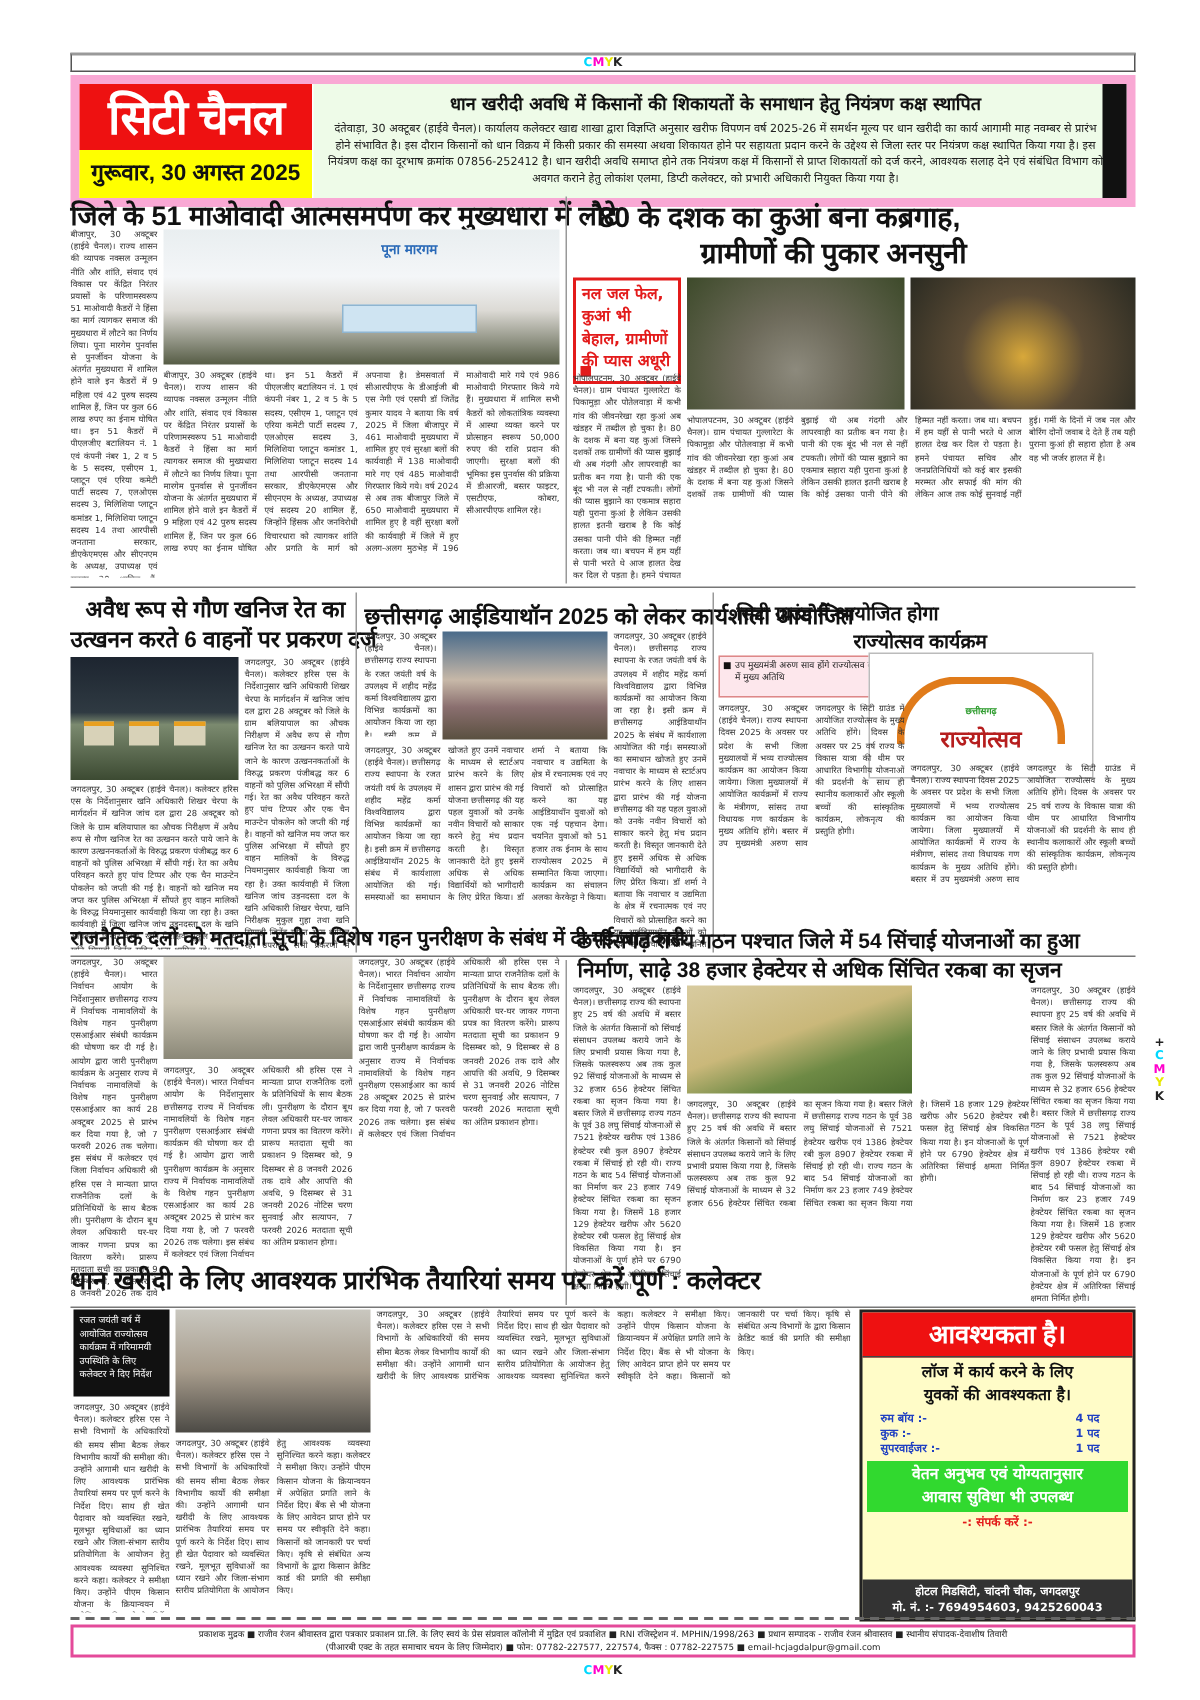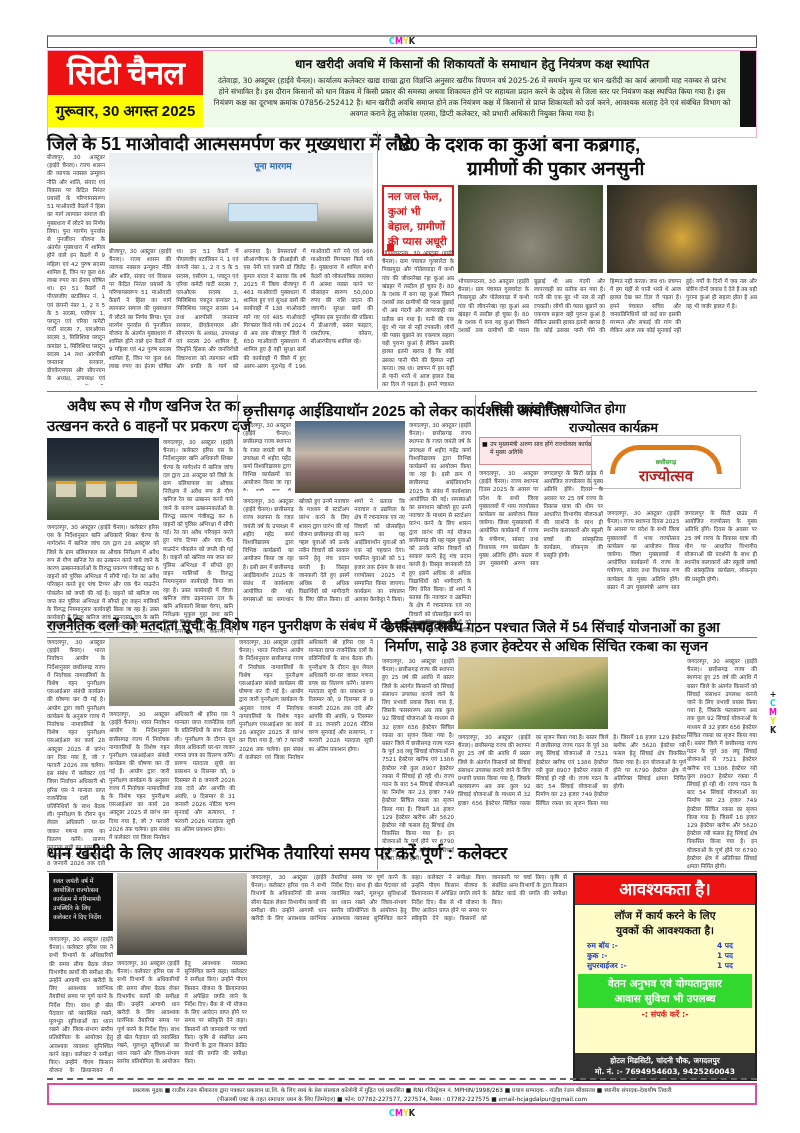--- a/index.html
+++ b/index.html
@@ -5,21 +5,21 @@
   * { box-sizing: border-box; margin: 0; padding: 0; }
   html, body { width: 800px; height: 1133px; background: #ffffff; overflow: hidden; }
   body { font-family: "DejaVu Sans", sans-serif; color: #222; position: relative; }
 
   .page { position: absolute; left: 47px; top: 35px; width: 710px; height: 1070px; }
 
   .cmyk-bar { position: absolute; left: 0; top: 0; width: 710px; height: 13px; border: 1px solid #555; border-top: 2px solid #999; text-align: center; font-size: 8px; font-weight: bold; line-height: 10px; }
   .c { color: #00d8ff; } .m { color: #ff00cc; } .y { color: #e8e800; } .k { color: #222; }
 
   
-  .masthead { position: absolute; left: 0; top: 15px; width: 710px; height: 88px; border: 1px solid #f9a8d4; }
+  .masthead { position: absolute; left: 0; top: 15px; width: 710px; height: 88px; border: 6px solid #f9a8d4; }
   .brand { position: absolute; left: 0; top: 0; width: 155px; height: 76px; }
   .brand-name { background: #ee1111; color: #fff; height: 44px; font-size: 32px; font-weight: bold; text-align: center; line-height: 44px; font-family: "Liberation Sans", sans-serif; letter-spacing: -1px; }
   .brand-date { background: #ffff00; color: #111; height: 32px; font-size: 15px; font-weight: bold; text-align: center; line-height: 32px; font-family: "Liberation Sans", sans-serif; }
   .top-story { position: absolute; left: 156px; top: 0; width: 536px; height: 76px; background: #eefbe8; padding: 4px 8px; }
   .top-story h2 { font-size: 12px; font-weight: bold; text-align: center; color: #111; margin-bottom: 3px; }
   .top-story p { font-size: 7.4px; line-height: 11px; text-align: center; color: #222; }
   .black-strip { position: absolute; right: 0; top: 0; width: 16px; height: 76px; background: #111; }
 
   
   .headline { position: absolute; font-weight: bold; color: #111; font-family: "Liberation Sans", sans-serif; white-space: nowrap; }
@@ -108,21 +108,21 @@
     <div class="t">नल जल फेल, कुआं भी बेहाल, ग्रामीणों की प्यास अधूरी</div>
     <div class="bar"></div>
   </div>
   <div class="body-text" style="left:335px;top:214px;width:72px;height:138px;">भोपालपटनम, 30 अक्टूबर (हाईवे चैनल)। ग्राम पंचायत गुल्लारेटा के पिकामुड़ा और पोतेलवाड़ा में कभी गांव की जीवनरेखा रहा कुआं अब खंडहर में तब्दील हो चुका है। 80 के दशक में बना यह कुआं जिसने दशकों तक ग्रामीणों की प्यास बुझाई थी अब गंदगी और लापरवाही का प्रतीक बन गया है। पानी की एक बूंद भी नल से नहीं टपकती। लोगों की प्यास बुझाने का एकमात्र सहारा यही पुराना कुआं है लेकिन उसकी हालत इतनी खराब है कि कोई उसका पानी पीने की हिम्मत नहीं करता। जब था। बचपन में हम यहीं से पानी भरते थे आज हालत देख कर दिल रो पड़ता है। हमने पंचायत सचिव और जनप्रतिनिधियों को कई बार इसकी मरम्मत और सफाई की मांग की लेकिन आज तक कोई सुनवाई नहीं हुई। गर्मी के दिनों में जब नल और बोरिंग दोनों जवाब दे देते हैं तब यही पुराना कुआं ही सहारा होता है अब वह भी जर्जर हालत में है।</div>
   <div class="photo ph-well1" style="left:411px;top:150px;width:145px;height:88px;"></div>
   <div class="photo ph-well2" style="left:560px;top:150px;width:150px;height:88px;"></div>
   <div class="body-text" style="left:411px;top:242px;width:299px;height:110px;column-count:4;column-gap:5px;">भोपालपटनम, 30 अक्टूबर (हाईवे चैनल)। ग्राम पंचायत गुल्लारेटा के पिकामुड़ा और पोतेलवाड़ा में कभी गांव की जीवनरेखा रहा कुआं अब खंडहर में तब्दील हो चुका है। 80 के दशक में बना यह कुआं जिसने दशकों तक ग्रामीणों की प्यास बुझाई थी अब गंदगी और लापरवाही का प्रतीक बन गया है। पानी की एक बूंद भी नल से नहीं टपकती। लोगों की प्यास बुझाने का एकमात्र सहारा यही पुराना कुआं है लेकिन उसकी हालत इतनी खराब है कि कोई उसका पानी पीने की हिम्मत नहीं करता। जब था। बचपन में हम यहीं से पानी भरते थे आज हालत देख कर दिल रो पड़ता है। हमने पंचायत सचिव और जनप्रतिनिधियों को कई बार इसकी मरम्मत और सफाई की मांग की लेकिन आज तक कोई सुनवाई नहीं हुई। गर्मी के दिनों में जब नल और बोरिंग दोनों जवाब दे देते हैं तब यही पुराना कुआं ही सहारा होता है अब वह भी जर्जर हालत में है।</div>
 
   <div class="rule-h" style="left:0;top:356px;width:710px;"></div>
 
-  <div class="headline" style="left:10px;top:360px;font-size:15px;margin-left:10px;">अवैध रूप से गौण खनिज रेत का</div>
+  <div class="headline" style="left:10px;top:360px;font-size:15px;">अवैध रूप से गौण खनिज रेत का</div>
   <div class="headline" style="left:0;top:380px;font-size:15px;">उत्खनन करते 6 वाहनों पर प्रकरण दर्ज</div>
   <div class="photo ph-night" style="left:0;top:403px;width:112px;height:82px;">
     <div class="truck" style="left:8%;"></div>
     <div class="truck" style="left:35%;"></div>
     <div class="truck" style="left:62%;"></div>
   </div>
   <div class="body-text" style="left:116px;top:403px;width:70px;height:195px;">जगदलपुर, 30 अक्टूबर (हाईवे चैनल)। कलेक्टर हरिस एस के निर्देशानुसार खनि अधिकारी शिखर चेरपा के मार्गदर्शन में खनिज जांच दल द्वारा 28 अक्टूबर को जिले के ग्राम बलियापाल का औचक निरीक्षण में अवैध रूप से गौण खनिज रेत का उत्खनन करते पाये जाने के कारण उत्खननकर्ताओं के विरुद्ध प्रकरण पंजीबद्ध कर 6 वाहनों को पुलिस अभिरक्षा में सौंपी गई। रेत का अवैध परिवहन करते हुए पांच टिप्पर और एक चैन माउन्टेन पोकलेन को जप्ती की गई है। वाहनों को खनिज मय जप्त कर पुलिस अभिरक्षा में सौंपते हुए वाहन मालिकों के विरुद्ध नियमानुसार कार्यवाही किया जा रहा है। उक्त कार्यवाही में जिला खनिज जांच उड़नदस्ता दल के खनि अधिकारी शिखर चेरपा, खनि निरीक्षक मुकुल गुहा तथा खनि सिपाही जितेंद्र सहित अन्य शामिल रहे। उपरोक्त सभी प्रकरणों में छत्तीसगढ़ गौण खनिज नियमावली 2015 के नियम 71 सहपठित खान एवं खनिज विकास तथा विनियमन अधिनियम 1957 की धारा 21 के अंतर्गत दण्डात्मक कार्यवाही सुनिश्चित की जावेगी।</div>
   <div class="body-text" style="left:0;top:488px;width:112px;height:110px;">जगदलपुर, 30 अक्टूबर (हाईवे चैनल)। कलेक्टर हरिस एस के निर्देशानुसार खनि अधिकारी शिखर चेरपा के मार्गदर्शन में खनिज जांच दल द्वारा 28 अक्टूबर को जिले के ग्राम बलियापाल का औचक निरीक्षण में अवैध रूप से गौण खनिज रेत का उत्खनन करते पाये जाने के कारण उत्खननकर्ताओं के विरुद्ध प्रकरण पंजीबद्ध कर 6 वाहनों को पुलिस अभिरक्षा में सौंपी गई। रेत का अवैध परिवहन करते हुए पांच टिप्पर और एक चैन माउन्टेन पोकलेन को जप्ती की गई है। वाहनों को खनिज मय जप्त कर पुलिस अभिरक्षा में सौंपते हुए वाहन मालिकों के विरुद्ध नियमानुसार कार्यवाही किया जा रहा है। उक्त कार्यवाही में जिला खनिज जांच उड़नदस्ता दल के खनि अधिकारी शिखर चेरपा, खनि निरीक्षक मुकुल गुहा तथा खनि सिपाही जितेंद्र सहित अन्य शामिल रहे। उपरोक्त सभी प्रकरणों में छत्तीसगढ़ गौण खनिज नियमावली 2015 के नियम 71 सहपठित खान एवं खनिज विकास तथा विनियमन अधिनियम 1957 की धारा 21 के अंतर्गत दण्डात्मक कार्यवाही सुनिश्चित की जावेगी।</div>
 
   <div class="rule-v" style="left:190px;top:360px;height:240px;"></div>
@@ -131,21 +131,21 @@
   <div class="body-text" style="left:196px;top:386px;width:48px;height:70px;">जगदलपुर, 30 अक्टूबर (हाईवे चैनल)। छत्तीसगढ़ राज्य स्थापना के रजत जयंती वर्ष के उपलक्ष्य में शहीद महेंद्र कर्मा विश्वविद्यालय द्वारा विभिन्न कार्यक्रमों का आयोजन किया जा रहा है। इसी क्रम में छत्तीसगढ़ आईडियाथॉन 2025 के संबंध में कार्यशाला आयोजित की गई। समस्याओं का समाधान खोजते हुए उनमें नवाचार के माध्यम से स्टार्टअप प्रारंभ करने के लिए शासन द्वारा प्रारंभ की गई योजना छत्तीसगढ़ की यह पहल युवाओं को उनके नवीन विचारों को साकार करने हेतु मंच प्रदान करती है। विस्तृत जानकारी देते हुए इसमें अधिक से अधिक विद्यार्थियों को भागीदारी के लिए प्रेरित किया। डॉ शर्मा ने बताया कि नवाचार व उद्यमिता के क्षेत्र में रचनात्मक एवं नए विचारों को प्रोत्साहित करने का यह आईडियाथॉन युवाओं को एक नई पहचान देगा। चयनित युवाओं को 51 हजार तक ईनाम के साथ राज्योत्सव 2025 में सम्मानित किया जाएगा। कार्यक्रम का संचालन अलका केरकेट्टा ने किया।</div>
   <div class="photo ph-hall" style="left:248px;top:386px;width:110px;height:72px;"></div>
   <div class="body-text" style="left:362px;top:386px;width:62px;height:212px;">जगदलपुर, 30 अक्टूबर (हाईवे चैनल)। छत्तीसगढ़ राज्य स्थापना के रजत जयंती वर्ष के उपलक्ष्य में शहीद महेंद्र कर्मा विश्वविद्यालय द्वारा विभिन्न कार्यक्रमों का आयोजन किया जा रहा है। इसी क्रम में छत्तीसगढ़ आईडियाथॉन 2025 के संबंध में कार्यशाला आयोजित की गई। समस्याओं का समाधान खोजते हुए उनमें नवाचार के माध्यम से स्टार्टअप प्रारंभ करने के लिए शासन द्वारा प्रारंभ की गई योजना छत्तीसगढ़ की यह पहल युवाओं को उनके नवीन विचारों को साकार करने हेतु मंच प्रदान करती है। विस्तृत जानकारी देते हुए इसमें अधिक से अधिक विद्यार्थियों को भागीदारी के लिए प्रेरित किया। डॉ शर्मा ने बताया कि नवाचार व उद्यमिता के क्षेत्र में रचनात्मक एवं नए विचारों को प्रोत्साहित करने का यह आईडियाथॉन युवाओं को एक नई पहचान देगा। चयनित युवाओं को 51 हजार तक ईनाम के साथ राज्योत्सव 2025 में सम्मानित किया जाएगा। कार्यक्रम का संचालन अलका केरकेट्टा ने किया।</div>
   <div class="body-text" style="left:196px;top:462px;width:162px;height:136px;column-count:3;column-gap:5px;">जगदलपुर, 30 अक्टूबर (हाईवे चैनल)। छत्तीसगढ़ राज्य स्थापना के रजत जयंती वर्ष के उपलक्ष्य में शहीद महेंद्र कर्मा विश्वविद्यालय द्वारा विभिन्न कार्यक्रमों का आयोजन किया जा रहा है। इसी क्रम में छत्तीसगढ़ आईडियाथॉन 2025 के संबंध में कार्यशाला आयोजित की गई। समस्याओं का समाधान खोजते हुए उनमें नवाचार के माध्यम से स्टार्टअप प्रारंभ करने के लिए शासन द्वारा प्रारंभ की गई योजना छत्तीसगढ़ की यह पहल युवाओं को उनके नवीन विचारों को साकार करने हेतु मंच प्रदान करती है। विस्तृत जानकारी देते हुए इसमें अधिक से अधिक विद्यार्थियों को भागीदारी के लिए प्रेरित किया। डॉ शर्मा ने बताया कि नवाचार व उद्यमिता के क्षेत्र में रचनात्मक एवं नए विचारों को प्रोत्साहित करने का यह आईडियाथॉन युवाओं को एक नई पहचान देगा। चयनित युवाओं को 51 हजार तक ईनाम के साथ राज्योत्सव 2025 में सम्मानित किया जाएगा। कार्यक्रम का संचालन अलका केरकेट्टा ने किया।</div>
 
   <div class="rule-v" style="left:428px;top:360px;height:240px;"></div>
 
   <div class="headline" style="left:444px;top:364px;font-size:13px;">सिटी ग्राउंड में आयोजित होगा</div>
   <div class="headline" style="left:482px;top:383px;font-size:13px;margin-left:40px;">राज्योत्सव कार्यक्रम</div>
   <div class="callout" style="left:432px;top:402px;width:124px;height:28px;">उप मुख्यमंत्री अरुण साव होंगे राज्योत्सव कार्यक्रम में मुख्य अतिथि</div>
-  <div class="logo-box" style="left:544px;top:400px;width:150px;height:54px;">
+  <div class="logo-box" style="left:532px;top:400px;width:150px;height:84px;">
     <div class="logo-arch"></div>
     <div class="logo-small">छत्तीसगढ़</div>
     <div class="logo-big">राज्योत्सव</div>
   </div>
   <div class="body-text" style="left:432px;top:434px;width:124px;height:164px;column-count:2;column-gap:5px;">जगदलपुर, 30 अक्टूबर (हाईवे चैनल)। राज्य स्थापना दिवस 2025 के अवसर पर प्रदेश के सभी जिला मुख्यालयों में भव्य राज्योत्सव कार्यक्रम का आयोजन किया जायेगा। जिला मुख्यालयों में आयोजित कार्यक्रमों में राज्य के मंत्रीगण, सांसद तथा विधायक गण कार्यक्रम के मुख्य अतिथि होंगे। बस्तर में उप मुख्यमंत्री अरुण साव जगदलपुर के सिटी ग्राउंड में आयोजित राज्योत्सव के मुख्य अतिथि होंगे। दिवस के अवसर पर 25 वर्ष राज्य के विकास यात्रा की थीम पर आधारित विभागीय योजनाओं की प्रदर्शनी के साथ ही स्थानीय कलाकारों और स्कूली बच्चों की सांस्कृतिक कार्यक्रम, लोकनृत्य की प्रस्तुति होगी।</div>
   <div class="body-text" style="left:560px;top:474px;width:150px;height:124px;column-count:2;column-gap:5px;">जगदलपुर, 30 अक्टूबर (हाईवे चैनल)। राज्य स्थापना दिवस 2025 के अवसर पर प्रदेश के सभी जिला मुख्यालयों में भव्य राज्योत्सव कार्यक्रम का आयोजन किया जायेगा। जिला मुख्यालयों में आयोजित कार्यक्रमों में राज्य के मंत्रीगण, सांसद तथा विधायक गण कार्यक्रम के मुख्य अतिथि होंगे। बस्तर में उप मुख्यमंत्री अरुण साव जगदलपुर के सिटी ग्राउंड में आयोजित राज्योत्सव के मुख्य अतिथि होंगे। दिवस के अवसर पर 25 वर्ष राज्य के विकास यात्रा की थीम पर आधारित विभागीय योजनाओं की प्रदर्शनी के साथ ही स्थानीय कलाकारों और स्कूली बच्चों की सांस्कृतिक कार्यक्रम, लोकनृत्य की प्रस्तुति होगी।</div>
 
   <div class="rule-h" style="left:0;top:602px;width:710px;"></div>
 
   <div class="headline" style="left:0;top:580px;font-size:13.5px;top:581px;">राजनैतिक दलों को मतदाता सूची के विशेष गहन पुनरीक्षण के संबंध में दी गई जानकारी</div>

